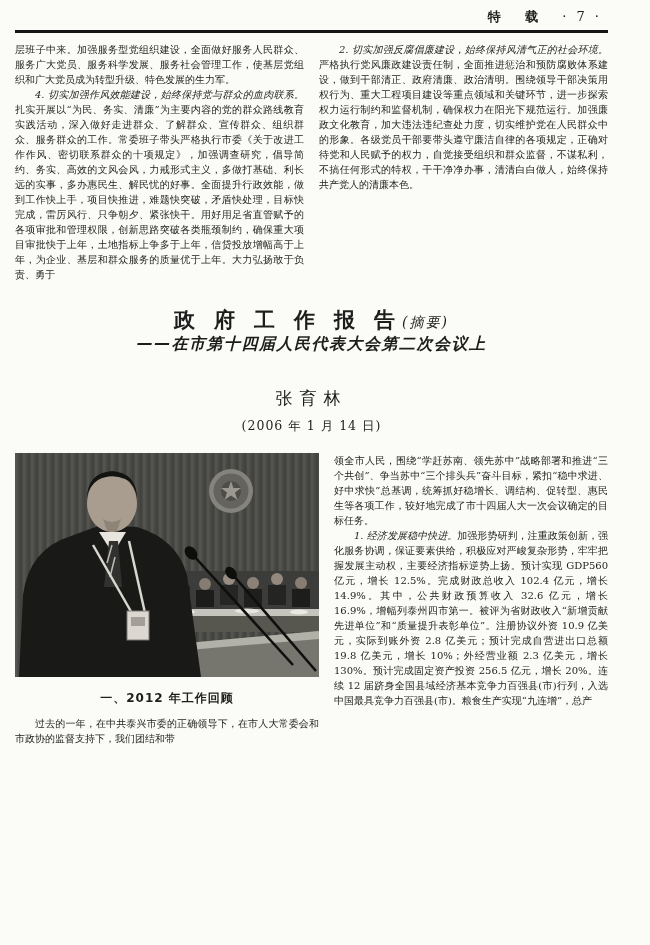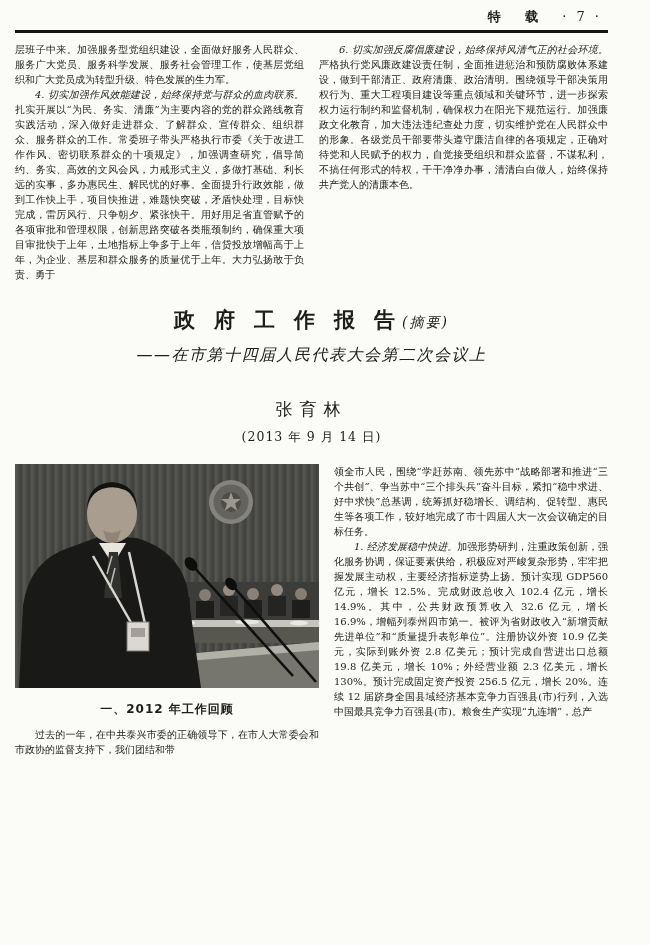--- a/index.html
+++ b/index.html
@@ -23,21 +23,21 @@
   .col p{margin:0;font-size:10px;line-height:15px;text-align:justify;}
   .col p.indent{text-indent:2em;}
   .kaiti{font-style:italic;}
 
   
   .title-block{text-align:center;margin-top:24px;margin-bottom:18px;}
   .main-title{margin:0;font-family:"DejaVu Sans","Liberation Sans",sans-serif;
     font-weight:bold;font-size:21px;letter-spacing:19px;display:inline;}
   .title-suffix{font-family:"DejaVu Serif","Liberation Serif",serif;font-weight:normal;
     font-style:italic;font-size:14px;letter-spacing:2px;margin-left:-12px;}
-  .subtitle{margin:11px 0 0 0;font-size:16px;font-style:italic;letter-spacing:1.5px;font-weight:normal;}
+  .subtitle{margin:0 0 0 0;font-size:16px;font-style:italic;letter-spacing:1.5px;font-weight:bold;}
   .author{margin:32px 0 0 0;font-size:17px;letter-spacing:7px;font-weight:normal;}
   .speech-date{margin:8px 0 0 0;font-size:12.5px;letter-spacing:1px;}
 
   
   .photo-wrap{width:304px;height:224px;overflow:hidden;background:#444;}
   .photo-wrap svg{display:block;}
   .section-heading{margin:13px 0 9px 0;text-align:center;
     font-family:"DejaVu Sans","Liberation Sans",sans-serif;
     font-size:12px;font-weight:bold;letter-spacing:1px;}
 </style>
@@ -51,31 +51,31 @@
     <span class="page-number">· 7 ·</span>
   </div>
   <div class="header-rule"></div>
 
   <div class="two-col">
     <div class="col">
         <p class="noindent"><span class="norm">层班子中来。加强服务型党组织建设，全面做好服务人民群众、服务广大党员、服务科学发展、服务社会管理工作，使基层党组织和广大党员成为转型升级、特色发展的生力军。</span></p>
         <p class="indent"><span class="kaiti">4. 切实加强作风效能建设，始终保持党与群众的血肉联系。</span><span class="norm">扎实开展以“为民、务实、清廉”为主要内容的党的群众路线教育实践活动，深入做好走进群众、了解群众、宣传群众、组织群众、服务群众的工作。常委班子带头严格执行市委《关于改进工作作风、密切联系群众的十项规定》，加强调查研究，倡导简约、务实、高效的文风会风，力戒形式主义，多做打基础、利长远的实事，多办惠民生、解民忧的好事。全面提升行政效能，做到工作快上手，项目快推进，难题快突破，矛盾快处理，目标快完成，雷厉风行、只争朝夕、紧张快干。用好用足省直管赋予的各项审批和管理权限，创新思路突破各类瓶颈制约，确保重大项目审批快于上年，土地指标上争多于上年，信贷投放增幅高于上年，为企业、基层和群众服务的质量优于上年。大力弘扬敢于负责、勇于</span></p>
       </div>
     <div class="col">
-        <p class="indent"><span class="kaiti">6. 切实加强反腐倡廉建设，始终保持风清气正的社会环境。</span><span class="norm">严格执行党风廉政建设责任制，全面推进惩治和预防腐败体系建设，做到干部清正、政府清廉、政治清明。围绕领导干部决策用权行为、重大工程项目建设等重点领域和关键环节，进一步探索权力运行制约和监督机制，确保权力在阳光下规范运行。加强廉政文化教育，加大违法违纪查处力度，切实维护党在人民群众中的形象。各级党员干部要带头遵守廉洁自律的各项规定，正确对待党和人民赋予的权力，自觉接受组织和群众监督，不谋私利，不搞任何形式的特权，干干净净办事，清清白白做人，始终保持共产党人的清廉本色。</span></p>
+        <p class="indent"><span class="kaiti">2. 切实加强反腐倡廉建设，始终保持风清气正的社会环境。</span><span class="norm">严格执行党风廉政建设责任制，全面推进惩治和预防腐败体系建设，做到干部清正、政府清廉、政治清明。围绕领导干部决策用权行为、重大工程项目建设等重点领域和关键环节，进一步探索权力运行制约和监督机制，确保权力在阳光下规范运行。加强廉政文化教育，加大违法违纪查处力度，切实维护党在人民群众中的形象。各级党员干部要带头遵守廉洁自律的各项规定，正确对待党和人民赋予的权力，自觉接受组织和群众监督，不谋私利，不搞任何形式的特权，干干净净办事，清清白白做人，始终保持共产党人的清廉本色。</span></p>
       </div>
   </div>
 
   <div class="title-block">
     <div>
       <h1 class="main-title">政府工作报告</h1><span class="title-suffix">(摘要)</span>
     </div>
     <p class="subtitle">——在市第十四届人民代表大会第二次会议上</p>
     <p class="author">张育林</p>
-    <p class="speech-date">(2013 年 9 月 14 日)</p>
+    <p class="speech-date">(2006 年 1 月 14 日)</p>
   </div>
 
   <div class="two-col">
     <div class="col">
       <div class="photo-wrap">
         <svg width="304" height="224" viewBox="0 0 304 224" xmlns="http://www.w3.org/2000/svg">
           <defs>
             <pattern id="curtain" width="8" height="224" patternUnits="userSpaceOnUse">
               <rect x="0" y="0" width="8" height="224" fill="#4c4c49"></rect>
               <rect x="0" y="0" width="2.5" height="224" fill="#5d5d59"></rect>

